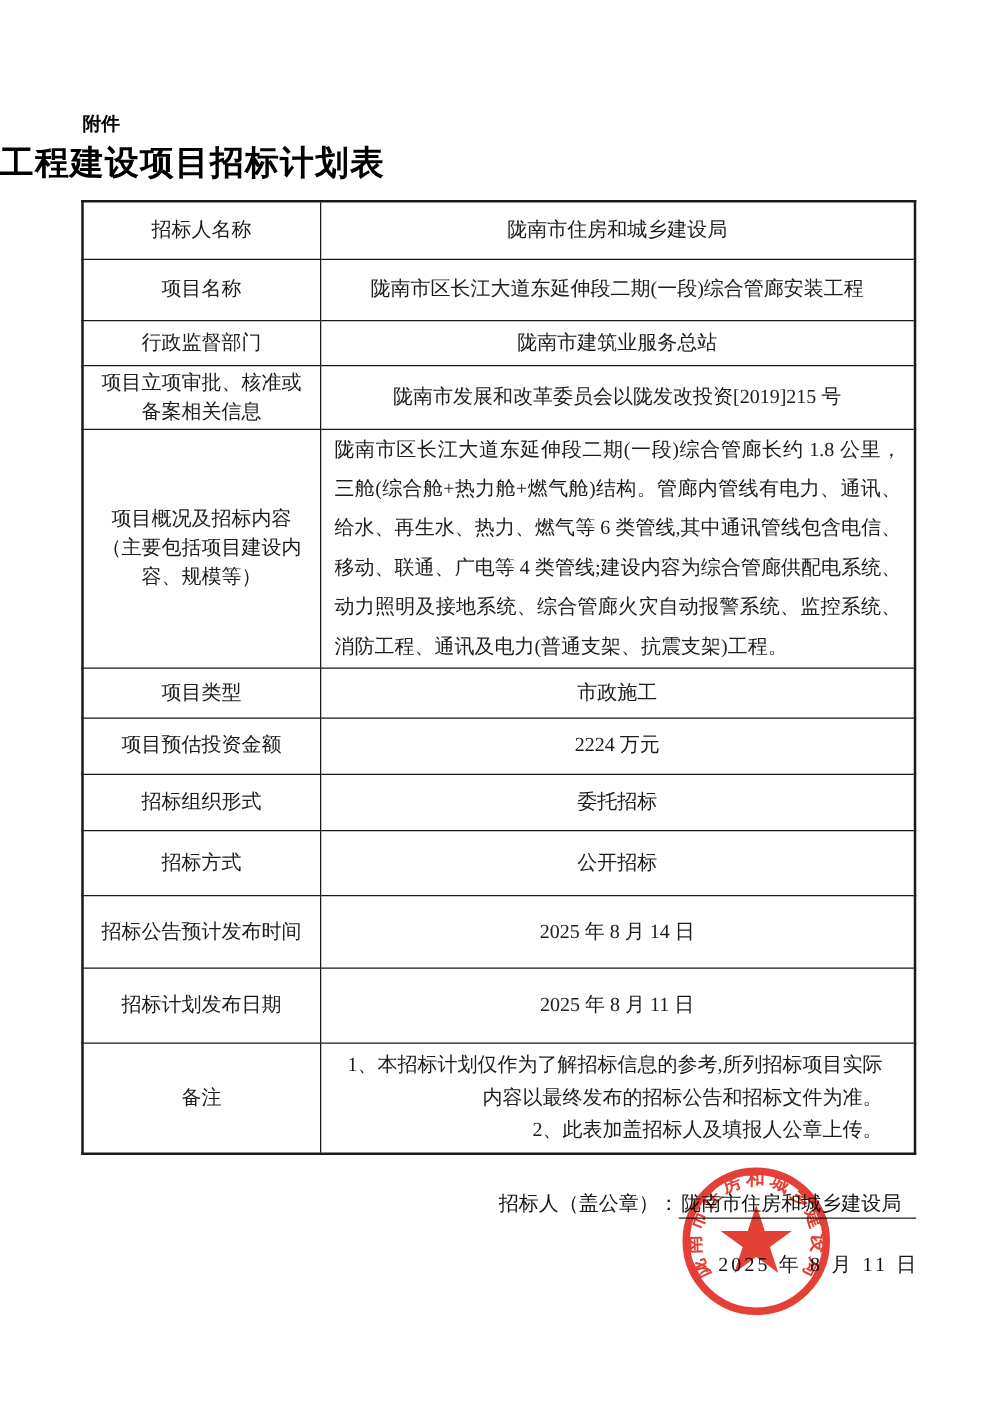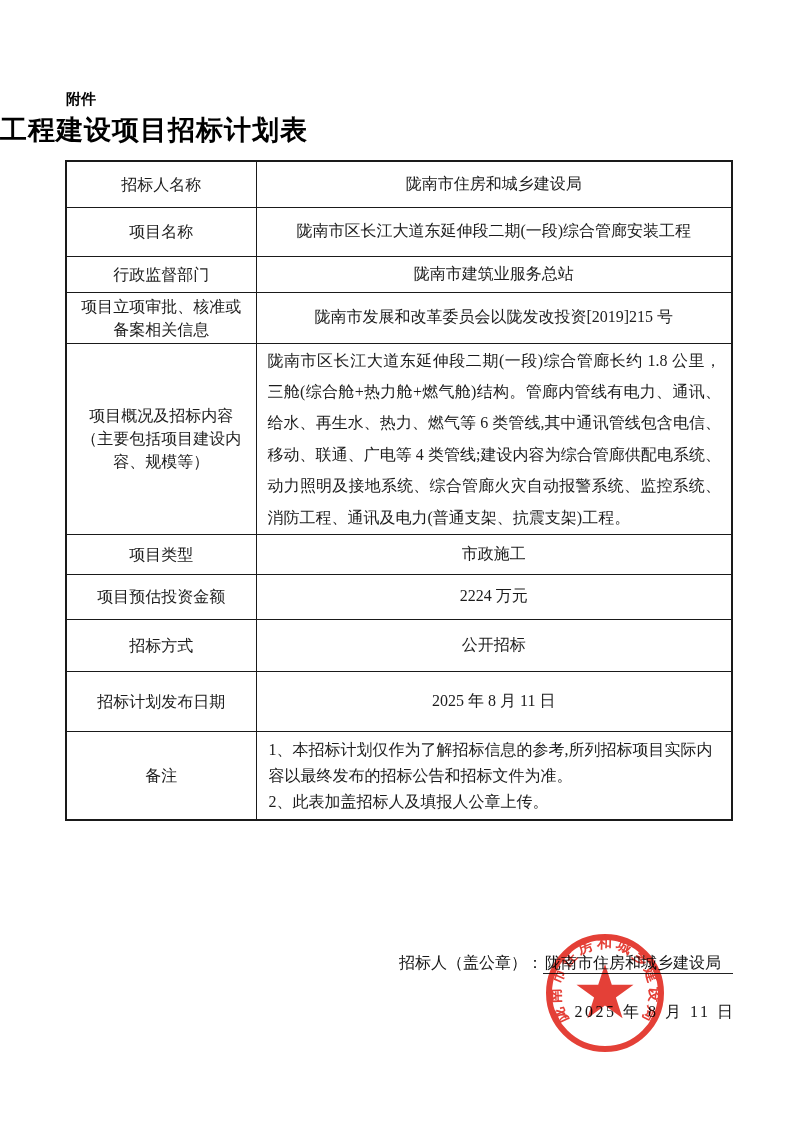--- a/index.html
+++ b/index.html
@@ -45,24 +45,24 @@
     text-align:center;
     padding:2px 10px;
   }
   td.val-long{
     text-align:justify;
     font-size:15.5px;
     line-height:31.4px;
     padding:1px 10px 1px 11px;
   }
   td.val-remark{
-    text-align:left;
+    text-align:right;
     font-size:15.5px;
     line-height:26px;
-    padding:4px 10px 4px 12px;
+    padding:4px 25px 4px 12px;
   }
   .footer-sign{
     position:absolute;left:399px;top:953px;
     font-size:16px;color:#151515;white-space:nowrap;text-align:right;
   }
   .footer-sign .signer-name{
     border-bottom:1.5px solid #222;
     padding:0 12px 2px 2px;
   }
   .footer-date{
@@ -114,23 +114,31 @@
         <td class="val-long">陇南市区长江大道东延伸段二期(一段)综合管廊长约 1.8 公里，三舱(综合舱+热力舱+燃气舱)结构。管廊内管线有电力、通讯、给水、再生水、热力、燃气等 6 类管线,其中通讯管线包含电信、移动、联通、广电等 4 类管线;建设内容为综合管廊供配电系统、动力照明及接地系统、综合管廊火灾自动报警系统、监控系统、消防工程、通讯及电力(普通支架、抗震支架)工程。</td>
       </tr>
       <tr style="height:40px">
         <td class="lbl">项目类型</td>
         <td class="val">市政施工</td>
       </tr>
       <tr style="height:45px">
         <td class="lbl">项目预估投资金额</td>
         <td class="val">2224 万元</td>
       </tr>
+      <tr style="height:45px">
+        <td class="lbl">招标组织形式</td>
+        <td class="val">委托招标</td>
+      </tr>
       <tr style="height:52px">
         <td class="lbl">招标方式</td>
         <td class="val">公开招标</td>
+      </tr>
+      <tr style="height:58px">
+        <td class="lbl">招标公告预计发布时间</td>
+        <td class="val">2025 年 8 月 14 日</td>
       </tr>
       <tr style="height:60px">
         <td class="lbl">招标计划发布日期</td>
         <td class="val">2025 年 8 月 11 日</td>
       </tr>
       <tr style="height:89px">
         <td class="lbl">备注</td>
         <td class="val-remark">
           <div>1、本招标计划仅作为了解招标信息的参考,所列招标项目实际内容以最终发布的招标公告和招标文件为准。</div>
           <div>2、此表加盖招标人及填报人公章上传。</div>

